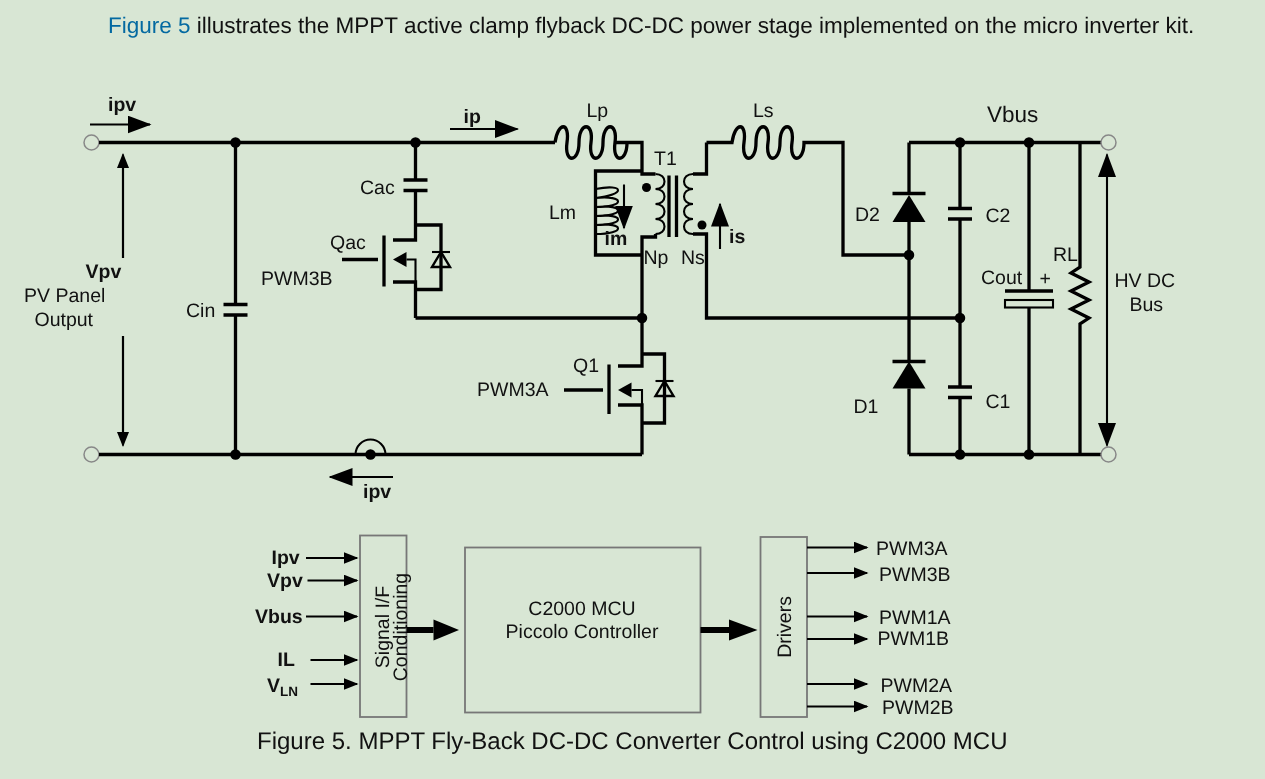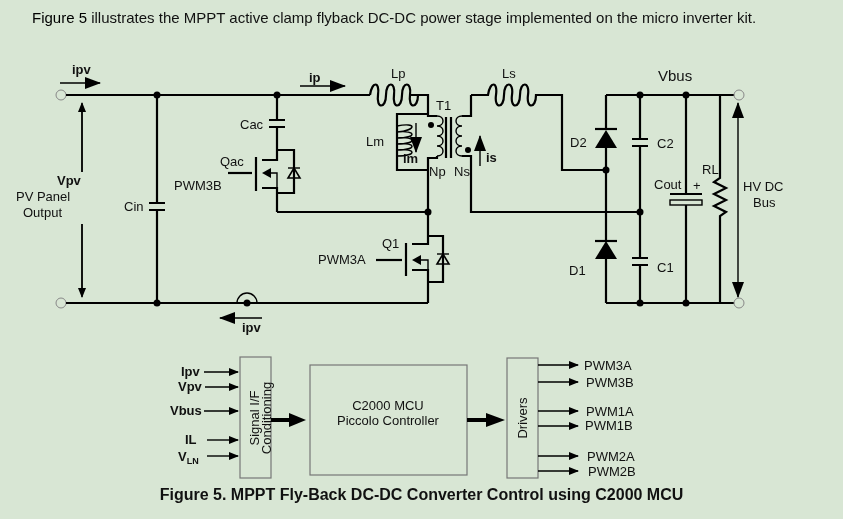--- a/index.html
+++ b/index.html
@@ -6,24 +6,24 @@
   body {
     width: 843px; height: 519px; overflow: hidden;
     background: #d8e6d4;
     font-family: "Liberation Sans", sans-serif;
     position: relative;
   }
   .intro {
     position: absolute; left: 32px; top: 8px; width: 800px;
     font-size: 15px; line-height: 19px; color: #111;
   }
-  .intro a { color: #000000; text-decoration: none; }
+  .intro a { color: #0369a1; text-decoration: none; margin-left: 40px; }
   .caption {
     position: absolute; left: 0; top: 486px; width: 843px; text-align: center;
-    font-size: 16px; font-weight: bold; color: #111;
+    font-size: 16px; font-weight: normal; color: #111;
   }
   svg#schem { position: absolute; left: 0; top: 0; }
   svg text { font-family: "Liberation Sans", sans-serif; fill: #111; }
   .w { stroke: #000; stroke-width: 2.2; fill: none; }
   .thin { stroke: #000; stroke-width: 1.4; fill: none; }
   .box { stroke: #777; stroke-width: 1.2; fill: none; }
   .lbl { font-size: 13px; }
   .blbl { font-size: 13px; font-weight: bold; }
 </style>
 </head>

